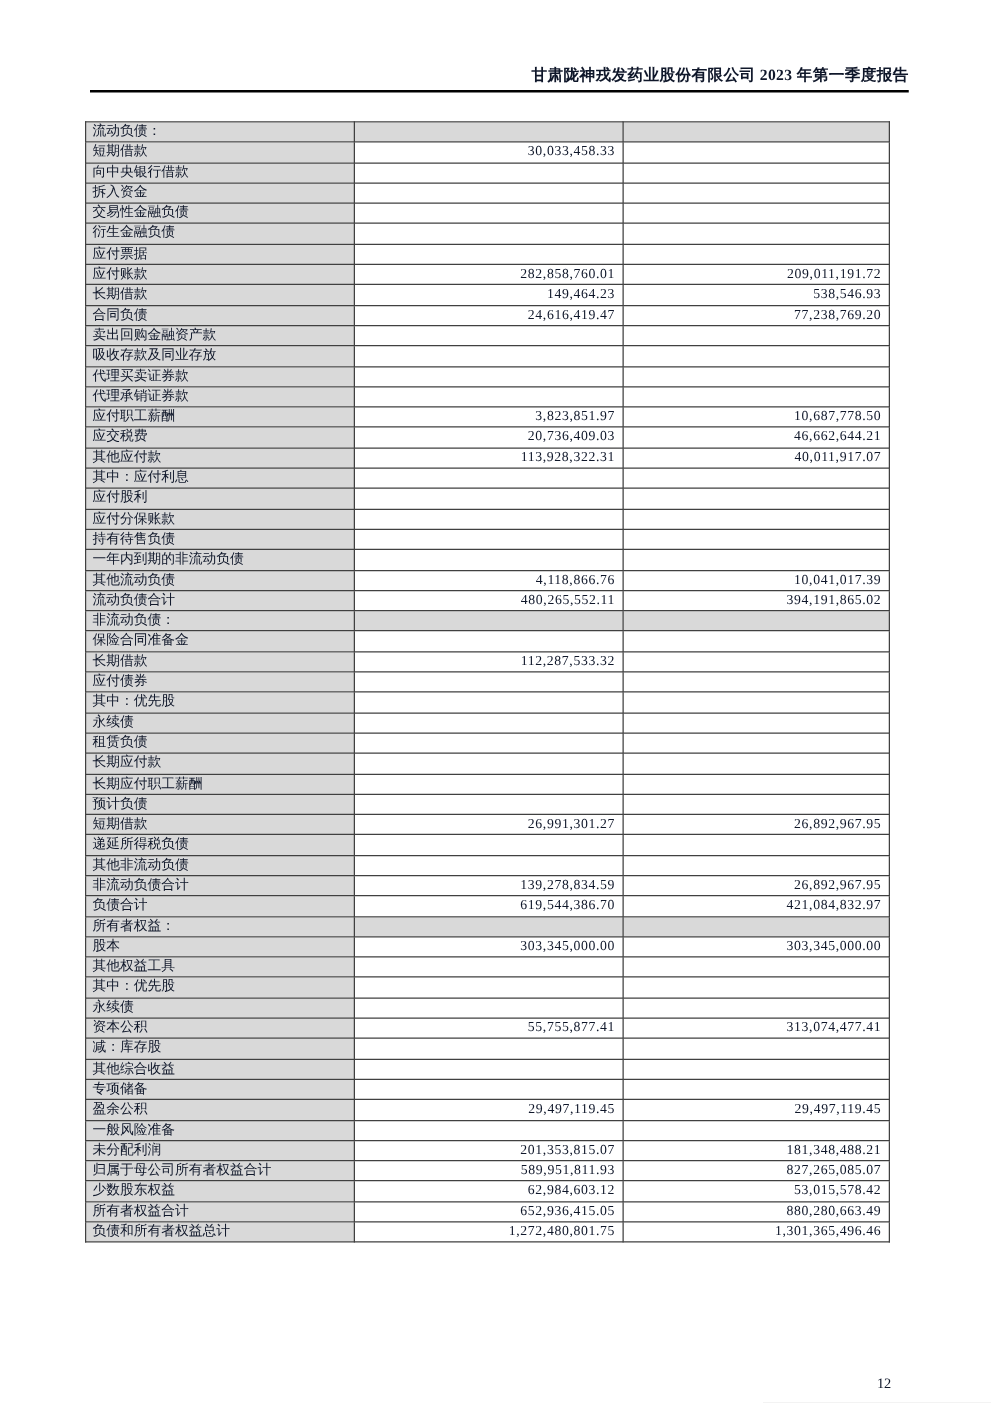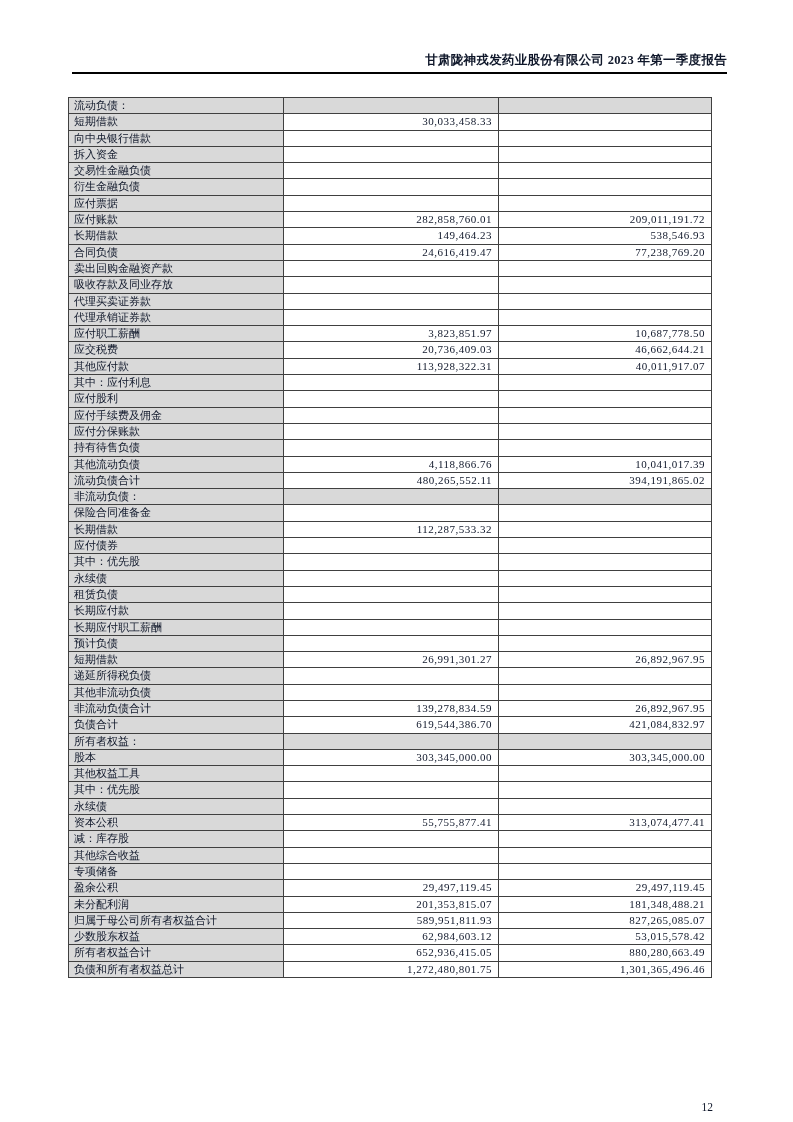--- a/index.html
+++ b/index.html
@@ -168,31 +168,31 @@
           <td class="c-label ind3">其中：应付利息</td>
           <td class="c-val"></td>
           <td class="c-val"></td>
         </tr>
         <tr>
           <td class="c-label ind4">应付股利</td>
           <td class="c-val"></td>
           <td class="c-val"></td>
         </tr>
         <tr>
-          <td class="c-label ind1">应付手续费及佣金</td>
-          <td class="c-val"></td>
-          <td class="c-val"></td>
-        </tr>
-        <tr>
           <td class="c-label ind1">应付分保账款</td>
           <td class="c-val"></td>
           <td class="c-val"></td>
         </tr>
         <tr>
           <td class="c-label ind1">持有待售负债</td>
+          <td class="c-val"></td>
+          <td class="c-val"></td>
+        </tr>
+        <tr>
+          <td class="c-label ind1">一年内到期的非流动负债</td>
           <td class="c-val"></td>
           <td class="c-val"></td>
         </tr>
         <tr>
           <td class="c-label ind1">其他流动负债</td>
           <td class="c-val">4,118,866.76</td>
           <td class="c-val">10,041,017.39</td>
         </tr>
         <tr>
           <td class="c-label ind0">流动负债合计</td>
@@ -316,20 +316,25 @@
         </tr>
         <tr>
           <td class="c-label ind1">专项储备</td>
           <td class="c-val"></td>
           <td class="c-val"></td>
         </tr>
         <tr>
           <td class="c-label ind1">盈余公积</td>
           <td class="c-val">29,497,119.45</td>
           <td class="c-val">29,497,119.45</td>
+        </tr>
+        <tr>
+          <td class="c-label ind1">一般风险准备</td>
+          <td class="c-val"></td>
+          <td class="c-val"></td>
         </tr>
         <tr>
           <td class="c-label ind1">未分配利润</td>
           <td class="c-val">201,353,815.07</td>
           <td class="c-val">181,348,488.21</td>
         </tr>
         <tr>
           <td class="c-label ind0">归属于母公司所有者权益合计</td>
           <td class="c-val">589,951,811.93</td>
           <td class="c-val">827,265,085.07</td>

